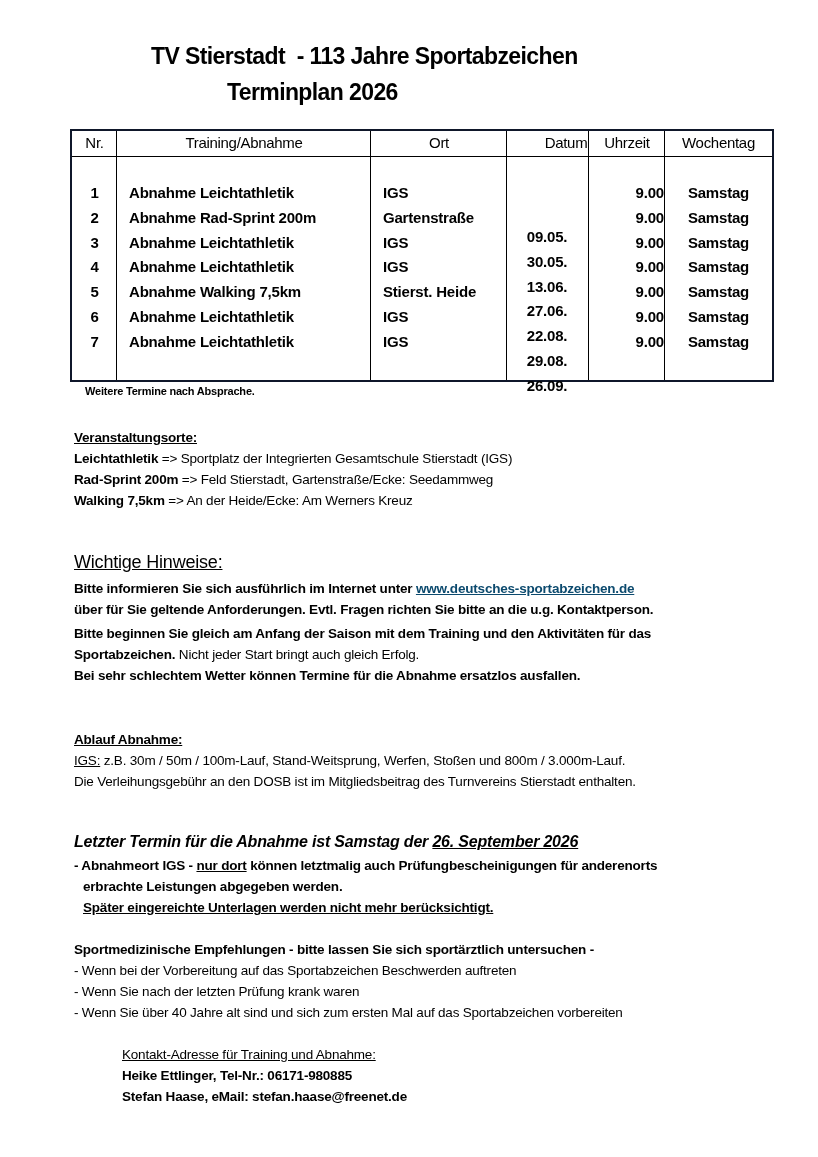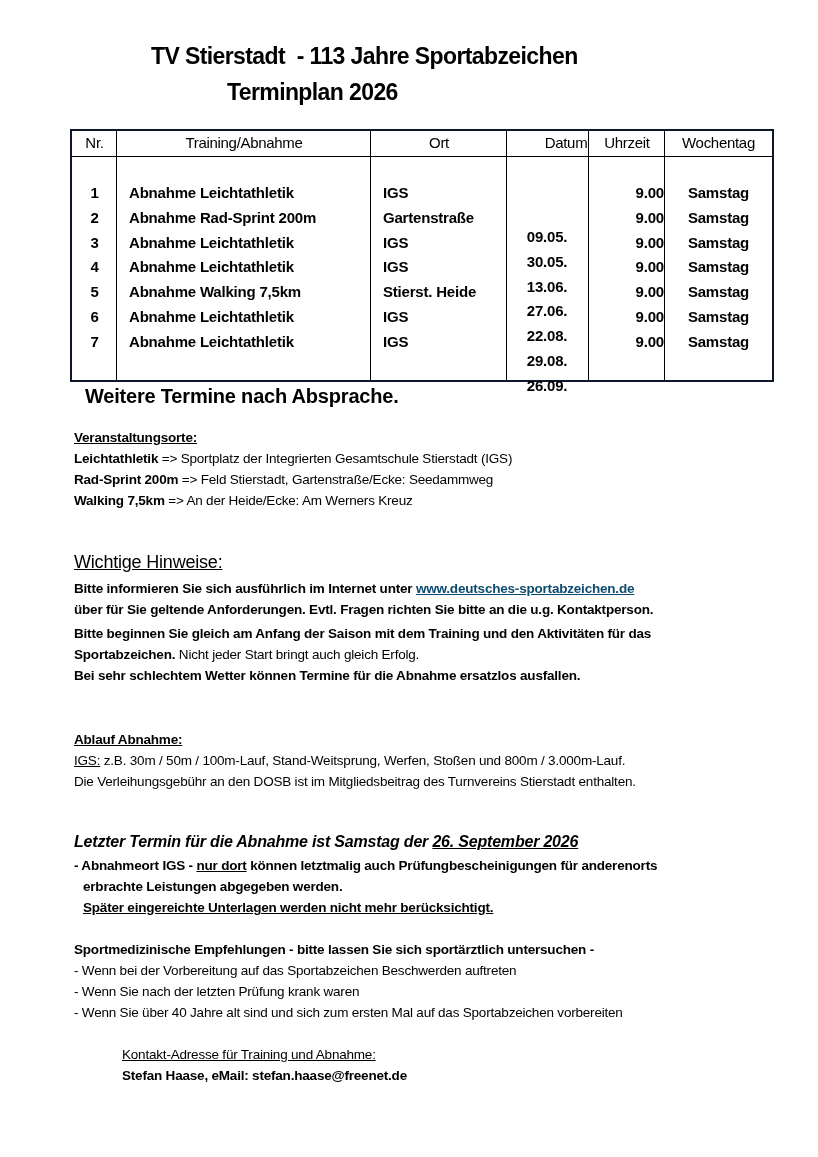--- a/index.html
+++ b/index.html
@@ -18,21 +18,21 @@
   .hcell { position: absolute; top: 3px; font-size: 15px; text-align: center; letter-spacing: -0.3px; }
   .row { position: absolute; left: 0; right: 0; height: 25px; }
   .cell { position: absolute; font-size: 15px; font-weight: bold; letter-spacing: -0.2px; white-space: nowrap; }
   .c-nr { left: 0; width: 45px; text-align: center; }
   .c-tr { left: 57px; }
   .c-ort { left: 311px; }
   .c-dat { left: 435px; width: 80px; text-align: center; margin-top: 44px; }
   .c-uhr { left: 517px; width: 75px; text-align: right; padding-right: 0; }
   .c-wt { left: 593px; width: 107px; text-align: center; }
 
-  .more { left: 85px; top: 385px; font-size: 20px; font-weight: bold; letter-spacing: -0.2px; }
+  .more { left: 85px; top: 385px; font-size: 11px; font-weight: bold; letter-spacing: -0.2px; }
 
   .small { font-size: 13.5px; letter-spacing: -0.2px; line-height: 21px; }
   .u { text-decoration: underline; }
   .b { font-weight: bold; }
 
   .venues { left: 74px; top: 427px; }
   .hints-title { left: 74px; top: 552px; font-size: 18px; text-decoration: underline; letter-spacing: -0.2px; }
   .hints { left: 74px; top: 578px; }
   .ablauf { left: 74px; top: 729px; }
   .last-title { left: 74px; top: 833px; font-size: 16px; letter-spacing: -0.2px; font-style: italic; }
@@ -156,14 +156,15 @@
 
 <div class="abs med small">
   <div class="b">Sportmedizinische Empfehlungen - bitte lassen Sie sich sportärztlich untersuchen -</div>
   <div>- Wenn bei der Vorbereitung auf das Sportabzeichen Beschwerden auftreten</div>
   <div>- Wenn Sie nach der letzten Prüfung krank waren</div>
   <div>- Wenn Sie über 40 Jahre alt sind und sich zum ersten Mal auf das Sportabzeichen vorbereiten</div>
 </div>
 
 <div class="abs contact small">
   <div class="u">Kontakt-Adresse für Training und Abnahme:</div>
+  <div class="b">Heike Ettlinger, Tel-Nr.: 06171-980885</div>
   <div class="b">Stefan Haase, eMail: stefan.haase@freenet.de</div>
 </div>
 
 </body></html>

